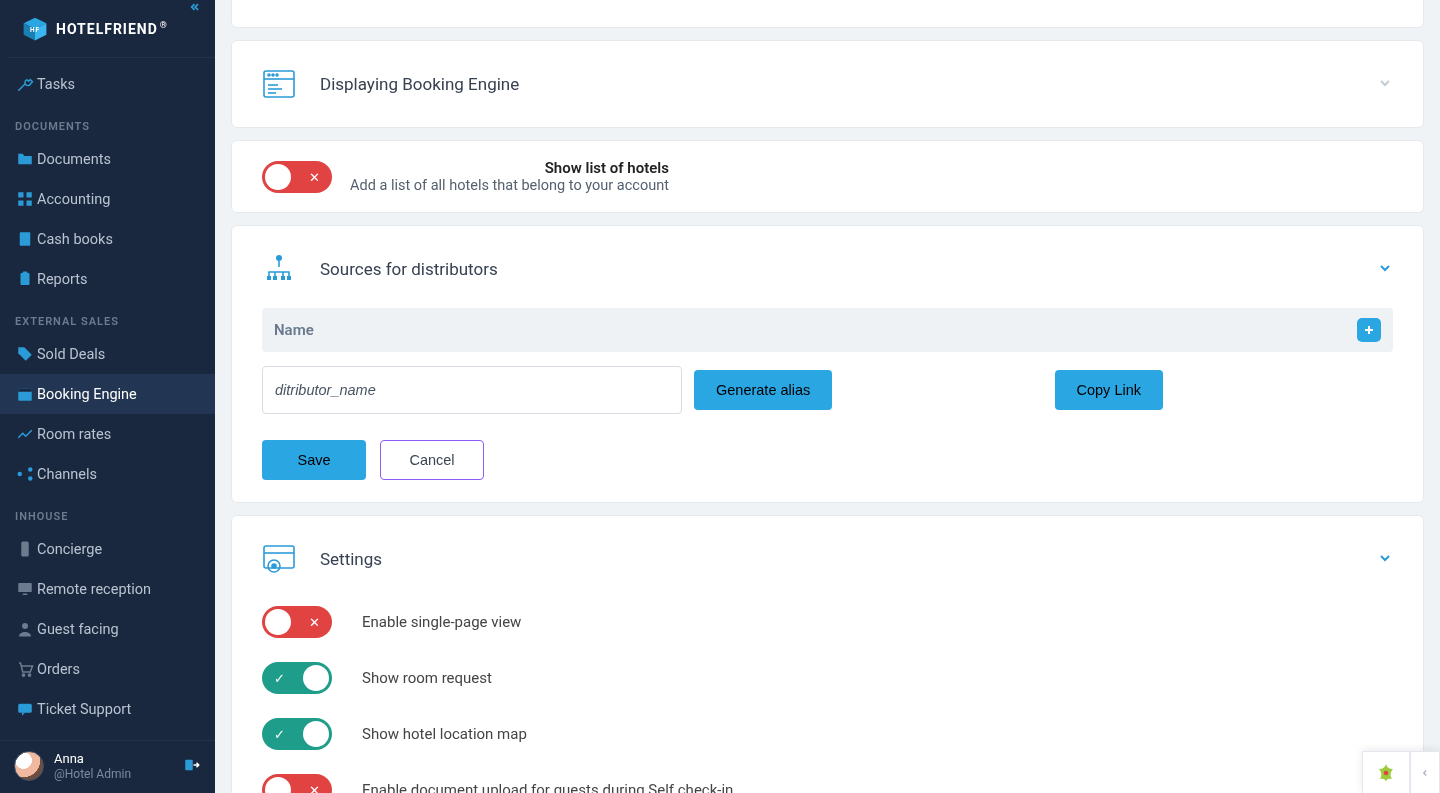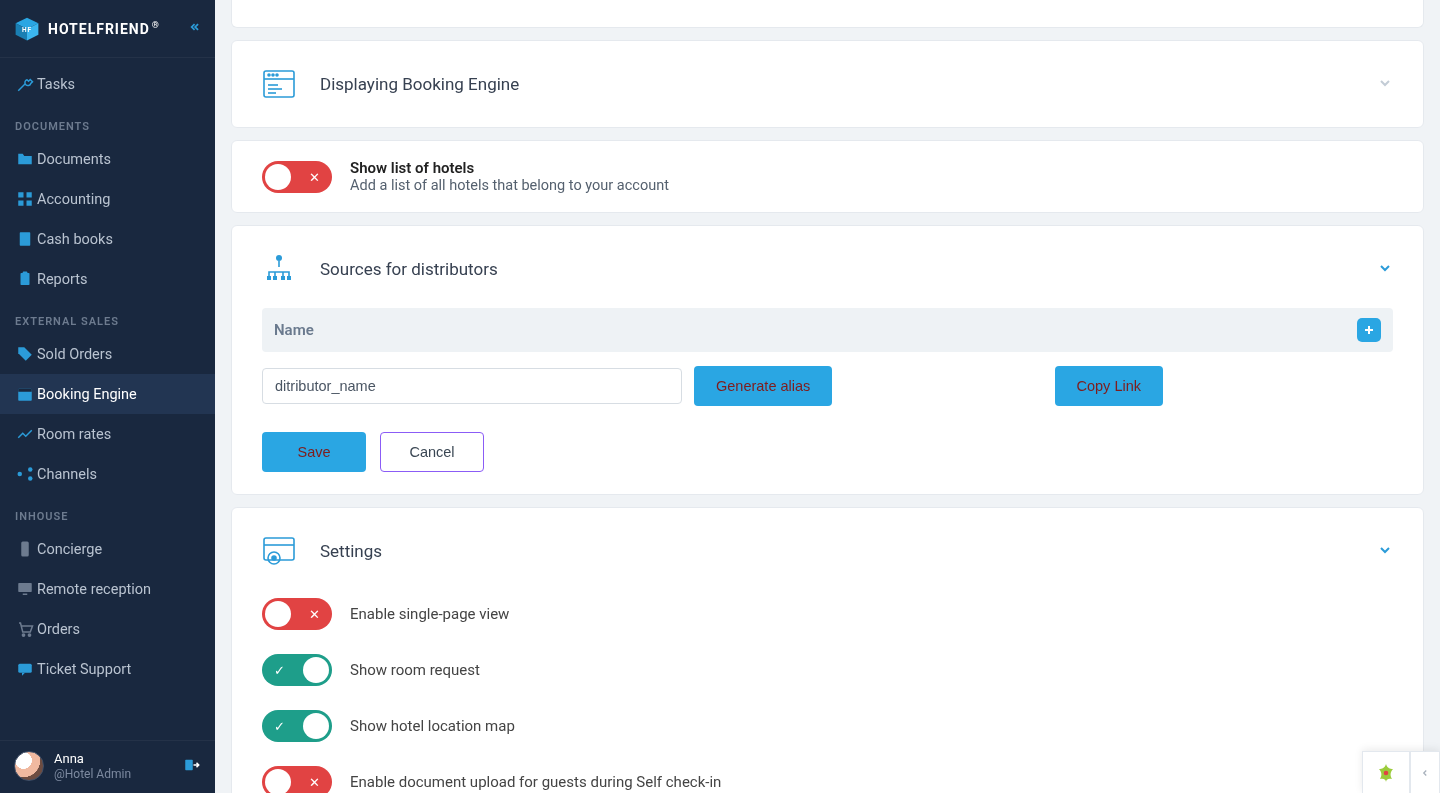--- a/index.html
+++ b/index.html
@@ -19,24 +19,24 @@
     background: #19283f;
     color: #c6cfda;
     display: flex;
     flex-direction: column;
     height: 100vh;
     flex-shrink: 0;
   }
   .sidebar-header {
     height: 58px;
     display: flex;
-    align-items: center;
     padding: 0 14px;
     border-bottom: 1px solid rgba(255,255,255,0.05);
     justify-content: space-between;
+    margin-left: 8px;
   }
   .logo {
     display:flex;
     align-items:center;
     gap:8px;
     font-weight:700;
     font-size:14px;
     letter-spacing:1px;
     color:#fff;
   }
@@ -163,23 +163,23 @@
     position:absolute; top:50%; transform:translateY(-50%);
     color:#fff; font-size:13px;
   }
   .toggle.on { background:#1e9e8a; }
   .toggle.on .knob { right:3px; }
   .toggle.on .mark { left:12px; }
   .toggle.off { background:#e14343; }
   .toggle.off .knob { left:3px; }
   .toggle.off .mark { right:12px; }
 
-  .toggle-text .t-title { font-weight:600; color:#222; font-size:15px; }
+  .toggle-text .t-title { font-weight:600; color:#222; font-size:15px;text-align:right; }
   .toggle-text .t-desc { color:#55616f; font-size:14.5px; }
-  .single-line-label { color:#444; font-size:15px; }
+  .single-line-label { color:#444; font-size:15px;margin-left:12px; }
 
   
   .strip {
     background:#eef2f5;
     border-radius:4px;
     display:flex;
     align-items:center;
     justify-content:space-between;
     padding: 10px 12px;
     margin-top:4px;
@@ -192,39 +192,40 @@
   }
 
   .dist-row {
     display:flex;
     gap:12px;
     margin-top:14px;
     align-items:center;
   }
   .dist-input {
     width:420px;
-    height:36px;
+    height:48px;
     border:1px solid #d7dde3;
     border-radius:4px;
     padding:16px 12px;
     font-size:14.5px;
     color:#4a5563;
+    font-style:italic;
   }
   .btn {
     height:40px;
     padding:0 22px;
     border-radius:4px;
     font-size:14.5px;
     display:inline-flex;
     align-items:center;
     justify-content:center;
     cursor:pointer;
     border: none;
   }
-  .btn-primary { background:#2aa6e3; color:#7f1d1d;text-align:right; }
+  .btn-primary { background:#2aa6e3; color:#000000;text-align:right; }
   .btn-outline { background:#fff; border:1px solid #8b5cf6; color:#3a4653; }
   .btn-copy { margin-left:auto; margin-right: 230px; }
 
   .action-row { display:flex; gap:14px; margin-top:26px; }
 
   
   .widget-tray {
     position:fixed;
     right:0; bottom:0;
     display:flex;
@@ -318,21 +319,21 @@
       <span>Reports</span>
     </div>
 
     <div class="nav-section-label">EXTERNAL SALES</div>
     <div class="nav-item">
       <span class="ic">
           <svg width="18" height="18" viewBox="0 0 24 24" fill="currentColor">
             <path d="M3 3h8l10 10-8 8L3 11z"></path>
           </svg>
         </span>
-      <span>Sold Orders</span>
+      <span>Sold Deals</span>
     </div>
     <div class="nav-item active">
       <span class="ic">
           <svg width="18" height="18" viewBox="0 0 24 24" fill="currentColor">
             <rect x="3" y="5" width="18" height="16" rx="1"></rect>
             <rect x="3" y="5" width="18" height="4" fill="#19283f"></rect>
           </svg>
         </span>
       <span>Booking Engine</span>
     </div>
@@ -365,20 +366,29 @@
       <span>Concierge</span>
     </div>
     <div class="nav-item grey">
       <span class="ic">
           <svg width="18" height="18" viewBox="0 0 24 24" fill="currentColor">
             <rect x="3" y="4" width="18" height="12" rx="1"></rect>
             <rect x="9" y="18" width="6" height="2"></rect>
           </svg>
         </span>
       <span>Remote reception</span>
+    </div>
+    <div class="nav-item grey">
+      <span class="ic">
+          <svg width="18" height="18" viewBox="0 0 24 24" fill="currentColor">
+            <circle cx="12" cy="8" r="4"></circle>
+            <path d="M4 22c0-4 4-6 8-6s8 2 8 6"></path>
+          </svg>
+        </span>
+      <span>Guest facing</span>
     </div>
     <div class="nav-item grey">
       <span class="ic">
           <svg width="18" height="18" viewBox="0 0 24 24" fill="none" stroke="currentColor" stroke-width="2">
             <path d="M4 4h2l3 12h10l3-8H7"></path>
             <circle cx="10" cy="20" r="1.5" fill="currentColor"></circle>
             <circle cx="18" cy="20" r="1.5" fill="currentColor"></circle>
           </svg>
         </span>
       <span>Orders</span>

